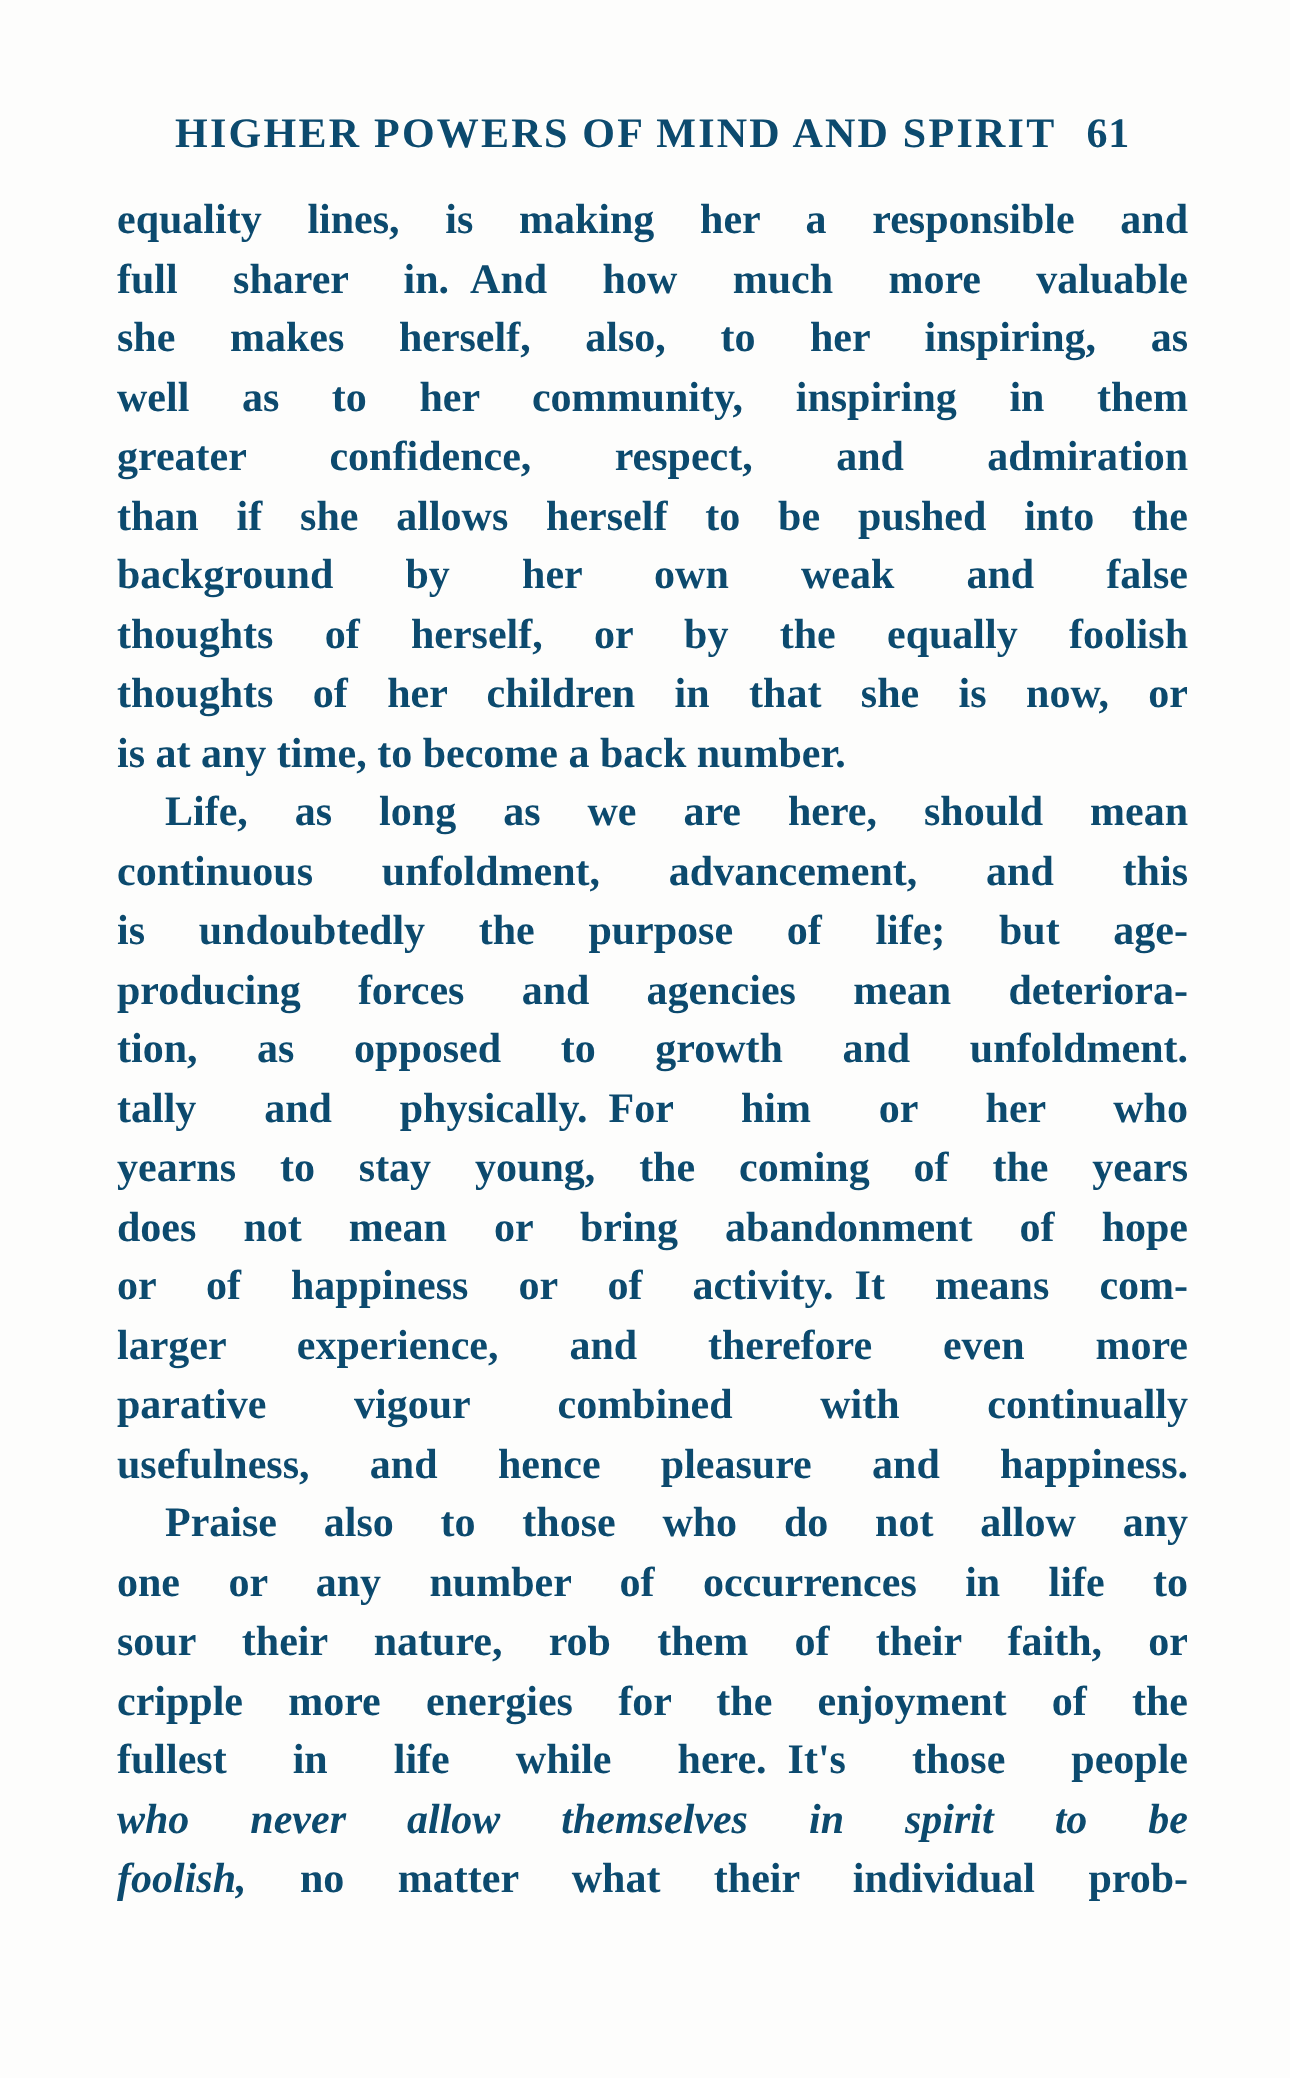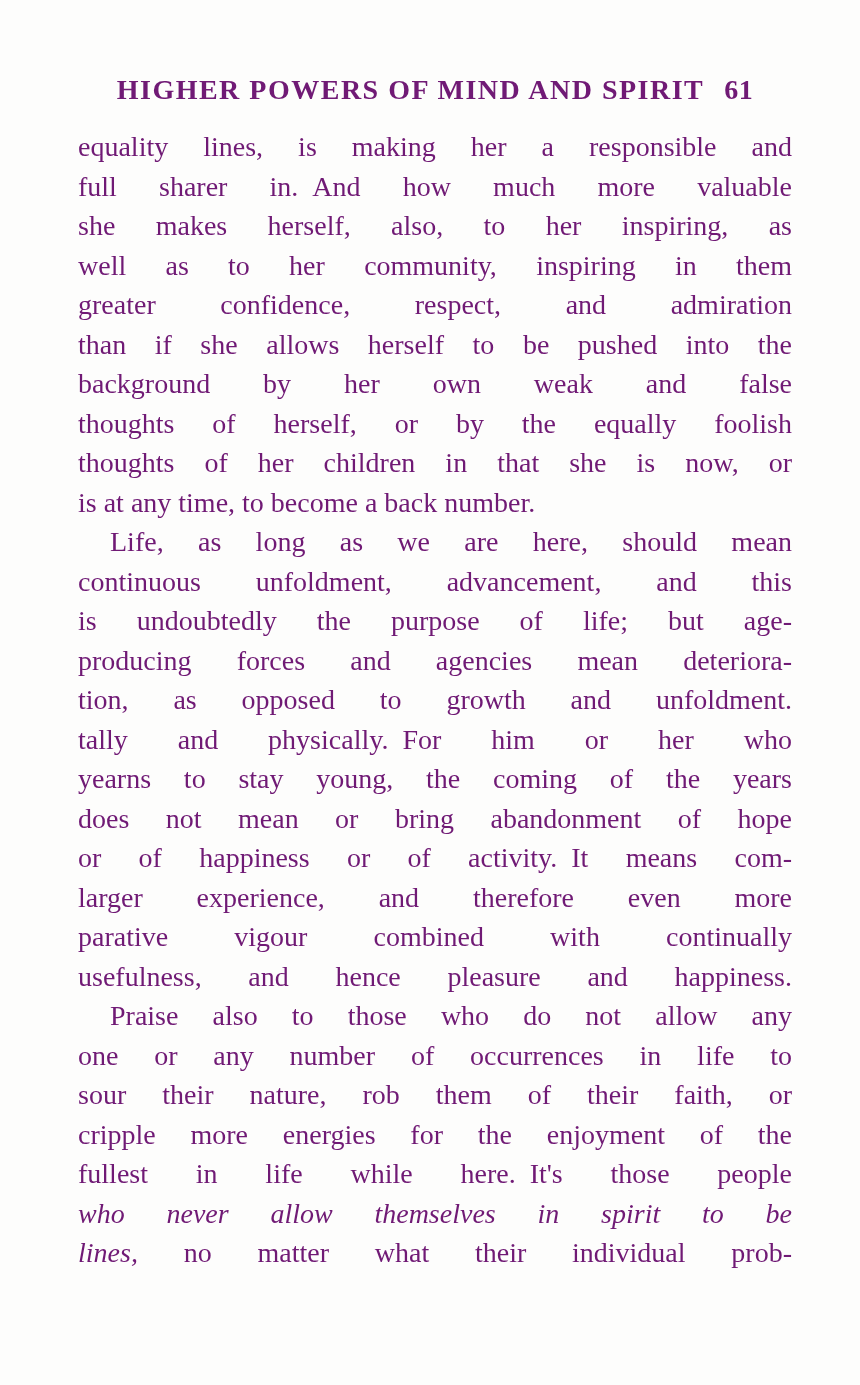--- a/index.html
+++ b/index.html
@@ -5,21 +5,21 @@
   html, body {
     margin: 0;
     padding: 0;
     background: #ffffff;
   }
   .page {
     position: relative;
     width: 860px;
     height: 1385px;
     background: #fdfdfc;
-    color: #701a75;
+    color: #0c4a6e;
     font-family: "Liberation Serif", "DejaVu Serif", serif;
     overflow: hidden;
     box-sizing: border-box;
   }
   .running-head {
     position: absolute;
     top: 74px;
     left: 78px;
     width: 714px;
     display: flex;
@@ -43,20 +43,21 @@
     font-weight: 500;
   }
   .para {
     margin: 0;
     padding: 0;
   }
   .line {
     display: block;
     text-align: justify;
     text-align-last: justify;
+    font-weight: bold;
   }
   .line.last {
     text-align-last: left;
   }
   .line.indent {
     text-indent: 32px;
   }
   .seg.italic {
     font-style: italic;
   }
@@ -97,16 +98,16 @@
         <span class="line"><span class="seg">parative vigour combined with continually</span></span>
         <span class="line"><span class="seg">usefulness, and hence pleasure and happiness.</span></span>
       </p>
       <p class="para">
         <span class="line indent"><span class="seg">Praise also to those who do not allow any</span></span>
         <span class="line"><span class="seg">one or any number of occurrences in life to</span></span>
         <span class="line"><span class="seg">sour their nature, rob them of their faith, or</span></span>
         <span class="line"><span class="seg">cripple more energies for the enjoyment of the</span></span>
         <span class="line"><span class="seg">fullest in life while here. It's those people</span></span>
         <span class="line"><span class="seg italic">who never allow themselves in spirit to be</span></span>
-        <span class="line"><span class="seg italic">lines,</span><span class="seg"> no matter what their individual prob-</span></span>
+        <span class="line"><span class="seg italic">foolish,</span><span class="seg"> no matter what their individual prob-</span></span>
       </p>
     </main>
 </div>
 
 </body></html>

